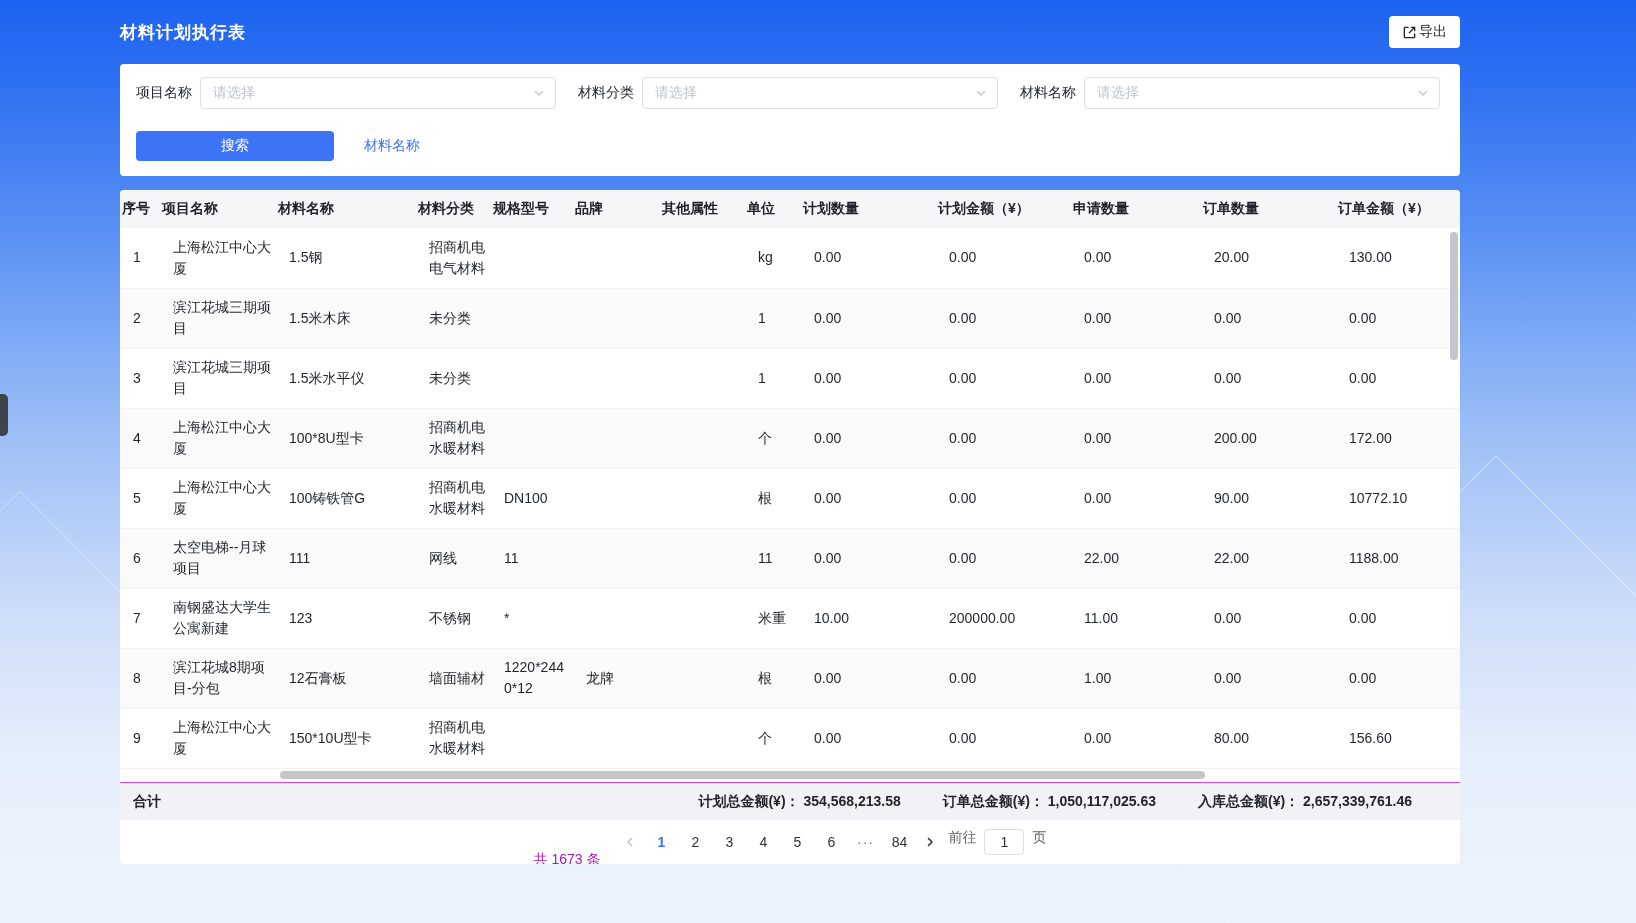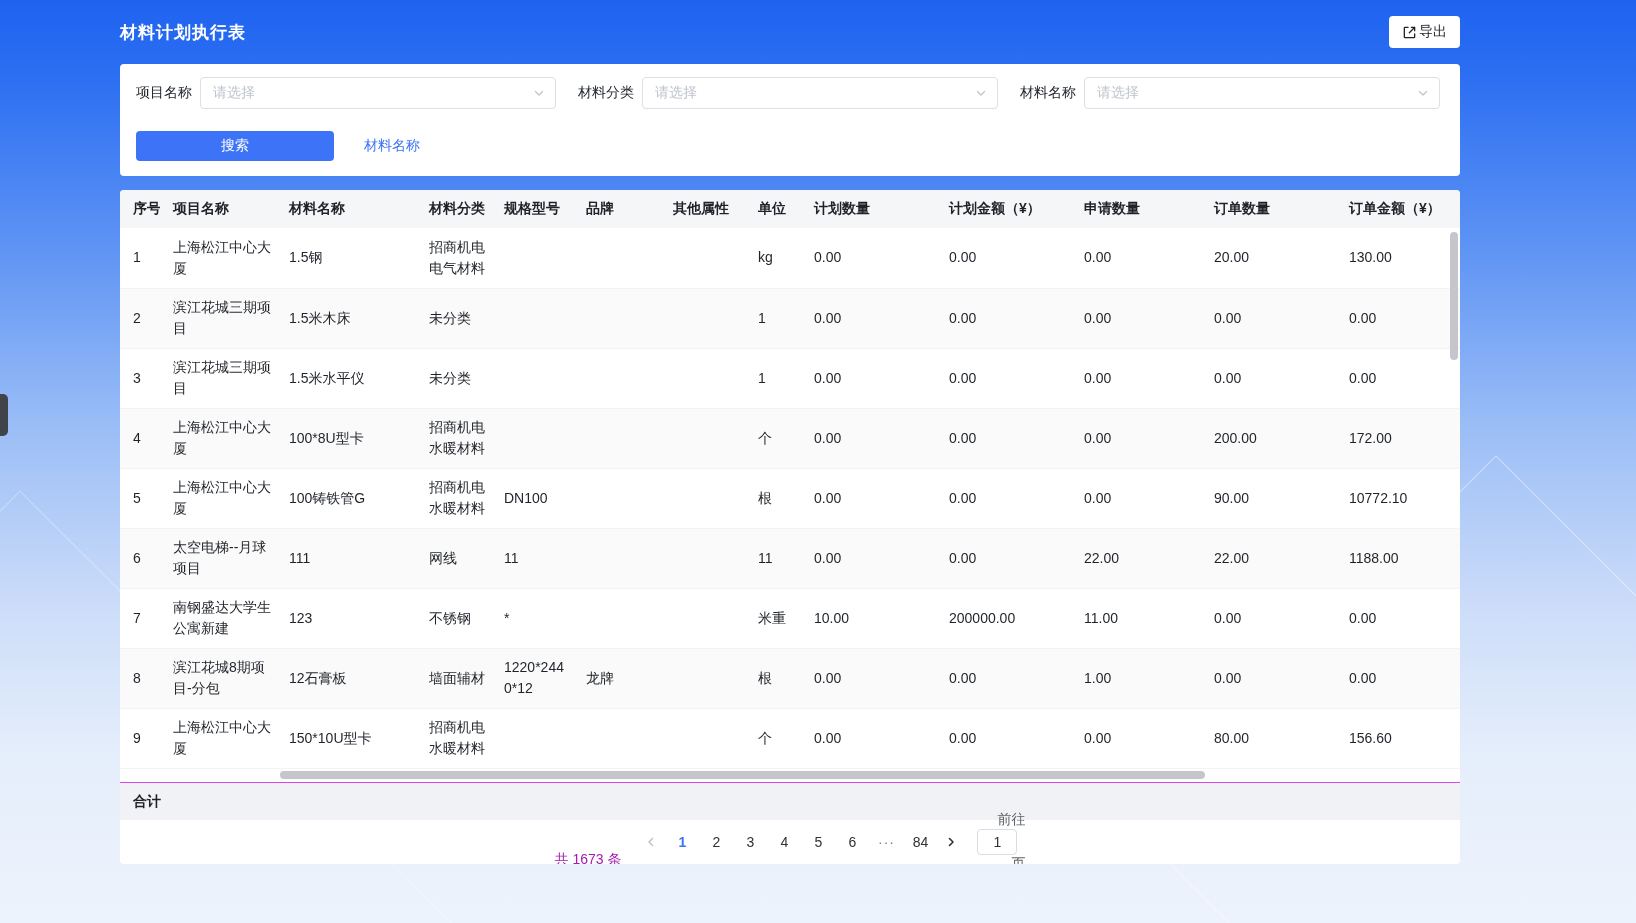--- a/index.html
+++ b/index.html
@@ -35,42 +35,42 @@
 
   .actions-row { margin-top:22px; display:flex; align-items:center; }
   .search-btn { width:198px; height:30px; background:var(--accent); color:#fff; border:none;
     border-radius:4px; font-size:14px; cursor:pointer; }
   .clear-link { margin-left:24px; color:var(--accent); font-size:14px; background:none; border:none; cursor:pointer; }
 
   .table-card { margin-top:14px; background:#fff; border-radius:4px; position:relative; overflow:hidden; }
   .table-region { position:relative; height:592px; overflow:hidden; }
   table { border-collapse:collapse; table-layout:fixed; width:1340px; }
   thead th { background:#f5f6f7; height:38px; font-size:14px; font-weight:600; color:#1f2329;
-    text-align:left; padding:0 5px 0 13px; white-space:nowrap; overflow:hidden; }
+    text-align:left; padding:0 5px 0 2px; white-space:nowrap; overflow:hidden; }
   tbody td { height:60px; font-size:14px; color:#1f2329; padding:0 5px 0 13px; line-height:21px;
     vertical-align:middle; word-break:break-all; border-bottom:1px solid #f2f3f5; background-clip:padding-box; }
   tbody tr:nth-child(even) td { background-color:#fafafa; }
 
   .h-scrollbar { position:absolute; left:0; right:0; bottom:0; height:14px; }
   .h-thumb { position:absolute; left:160px; top:3px; width:925px; height:8px; background:#c4c6cc; border-radius:4px; cursor:pointer; }
   .v-scrollbar { position:absolute; right:2px; top:42px; width:8px; height:128px; background:#c4c6cc; border-radius:4px; cursor:pointer; }
 
   .summary-row { height:38px; background:#f0f2f5; border-top:1px solid #d946ef;
     display:flex; align-items:center; padding:0 48px 0 13px; font-size:14px; color:#1f2329; }
   .summary-label { font-weight:bold; }
   .summary-totals { margin-left:auto; display:flex; }
   .sum-item { margin-left:42px; font-weight:600; white-space:nowrap; }
 
   .pagination-row { height:44px; display:flex; align-items:center; justify-content:center; font-size:14px; color:#303133; }
   .total-text { color:#a21caf; margin-right:16px;margin-top:36px; }
   .nav-btn { width:28px; height:28px; border:none; background:none; display:flex; align-items:center; justify-content:center; cursor:pointer; padding:0; }
   .page-btn { min-width:28px; height:28px; margin:0 3px; border:none; background:none; font-size:14px; color:#303133; cursor:pointer; padding:0; }
   .page-btn.active { color:var(--accent); font-weight:bold; }
   .page-btn.ellipsis { color:#7b7f87; letter-spacing:1px; }
-  .goto { display:flex; align-items:flex-end; margin-left:4px; color:#606266;flex-direction:column; }
+  .goto { display:flex; align-items:flex-start; margin-left:4px; color:#606266; }
   .goto-input { width:40px; height:26px; border:1px solid #d9dce0; border-radius:4px; text-align:center;
     font-size:14px; color:#303133; margin:0 8px; font-family:inherit; }
 </style>
 </head>
 <body>
 
 <div class="bg-deco" id="deco-right"></div>
 <div class="bg-deco" id="deco-left"></div>
 
 <div class="drawer-handle"></div>
@@ -307,20 +307,25 @@
           </tbody>
       </table>
       <div class="h-scrollbar">
         <div class="h-thumb"></div>
       </div>
       <div class="v-scrollbar"></div>
     </div>
 
     <div class="summary-row">
       <span class="summary-label">合计</span>
+      <span class="summary-totals">
+          <span class="sum-item">计划总金额(¥)： 354,568,213.58</span>
+          <span class="sum-item">订单总金额(¥)： 1,050,117,025.63</span>
+          <span class="sum-item">入库总金额(¥)： 2,657,339,761.46</span>
+        </span>
     </div>
 
     <div class="pagination-row">
       <span class="total-text">共 1673 条</span>
       <button class="nav-btn">
         <svg width="14" height="14" viewBox="0 0 14 14" fill="none" stroke="#c0c4cc" stroke-width="1.6" stroke-linecap="round" stroke-linejoin="round">
             <path d="M8.5 3.5L5 7l3.5 3.5"></path>
           </svg>
       </button>
       <span style="display:flex; align-items:center;">

